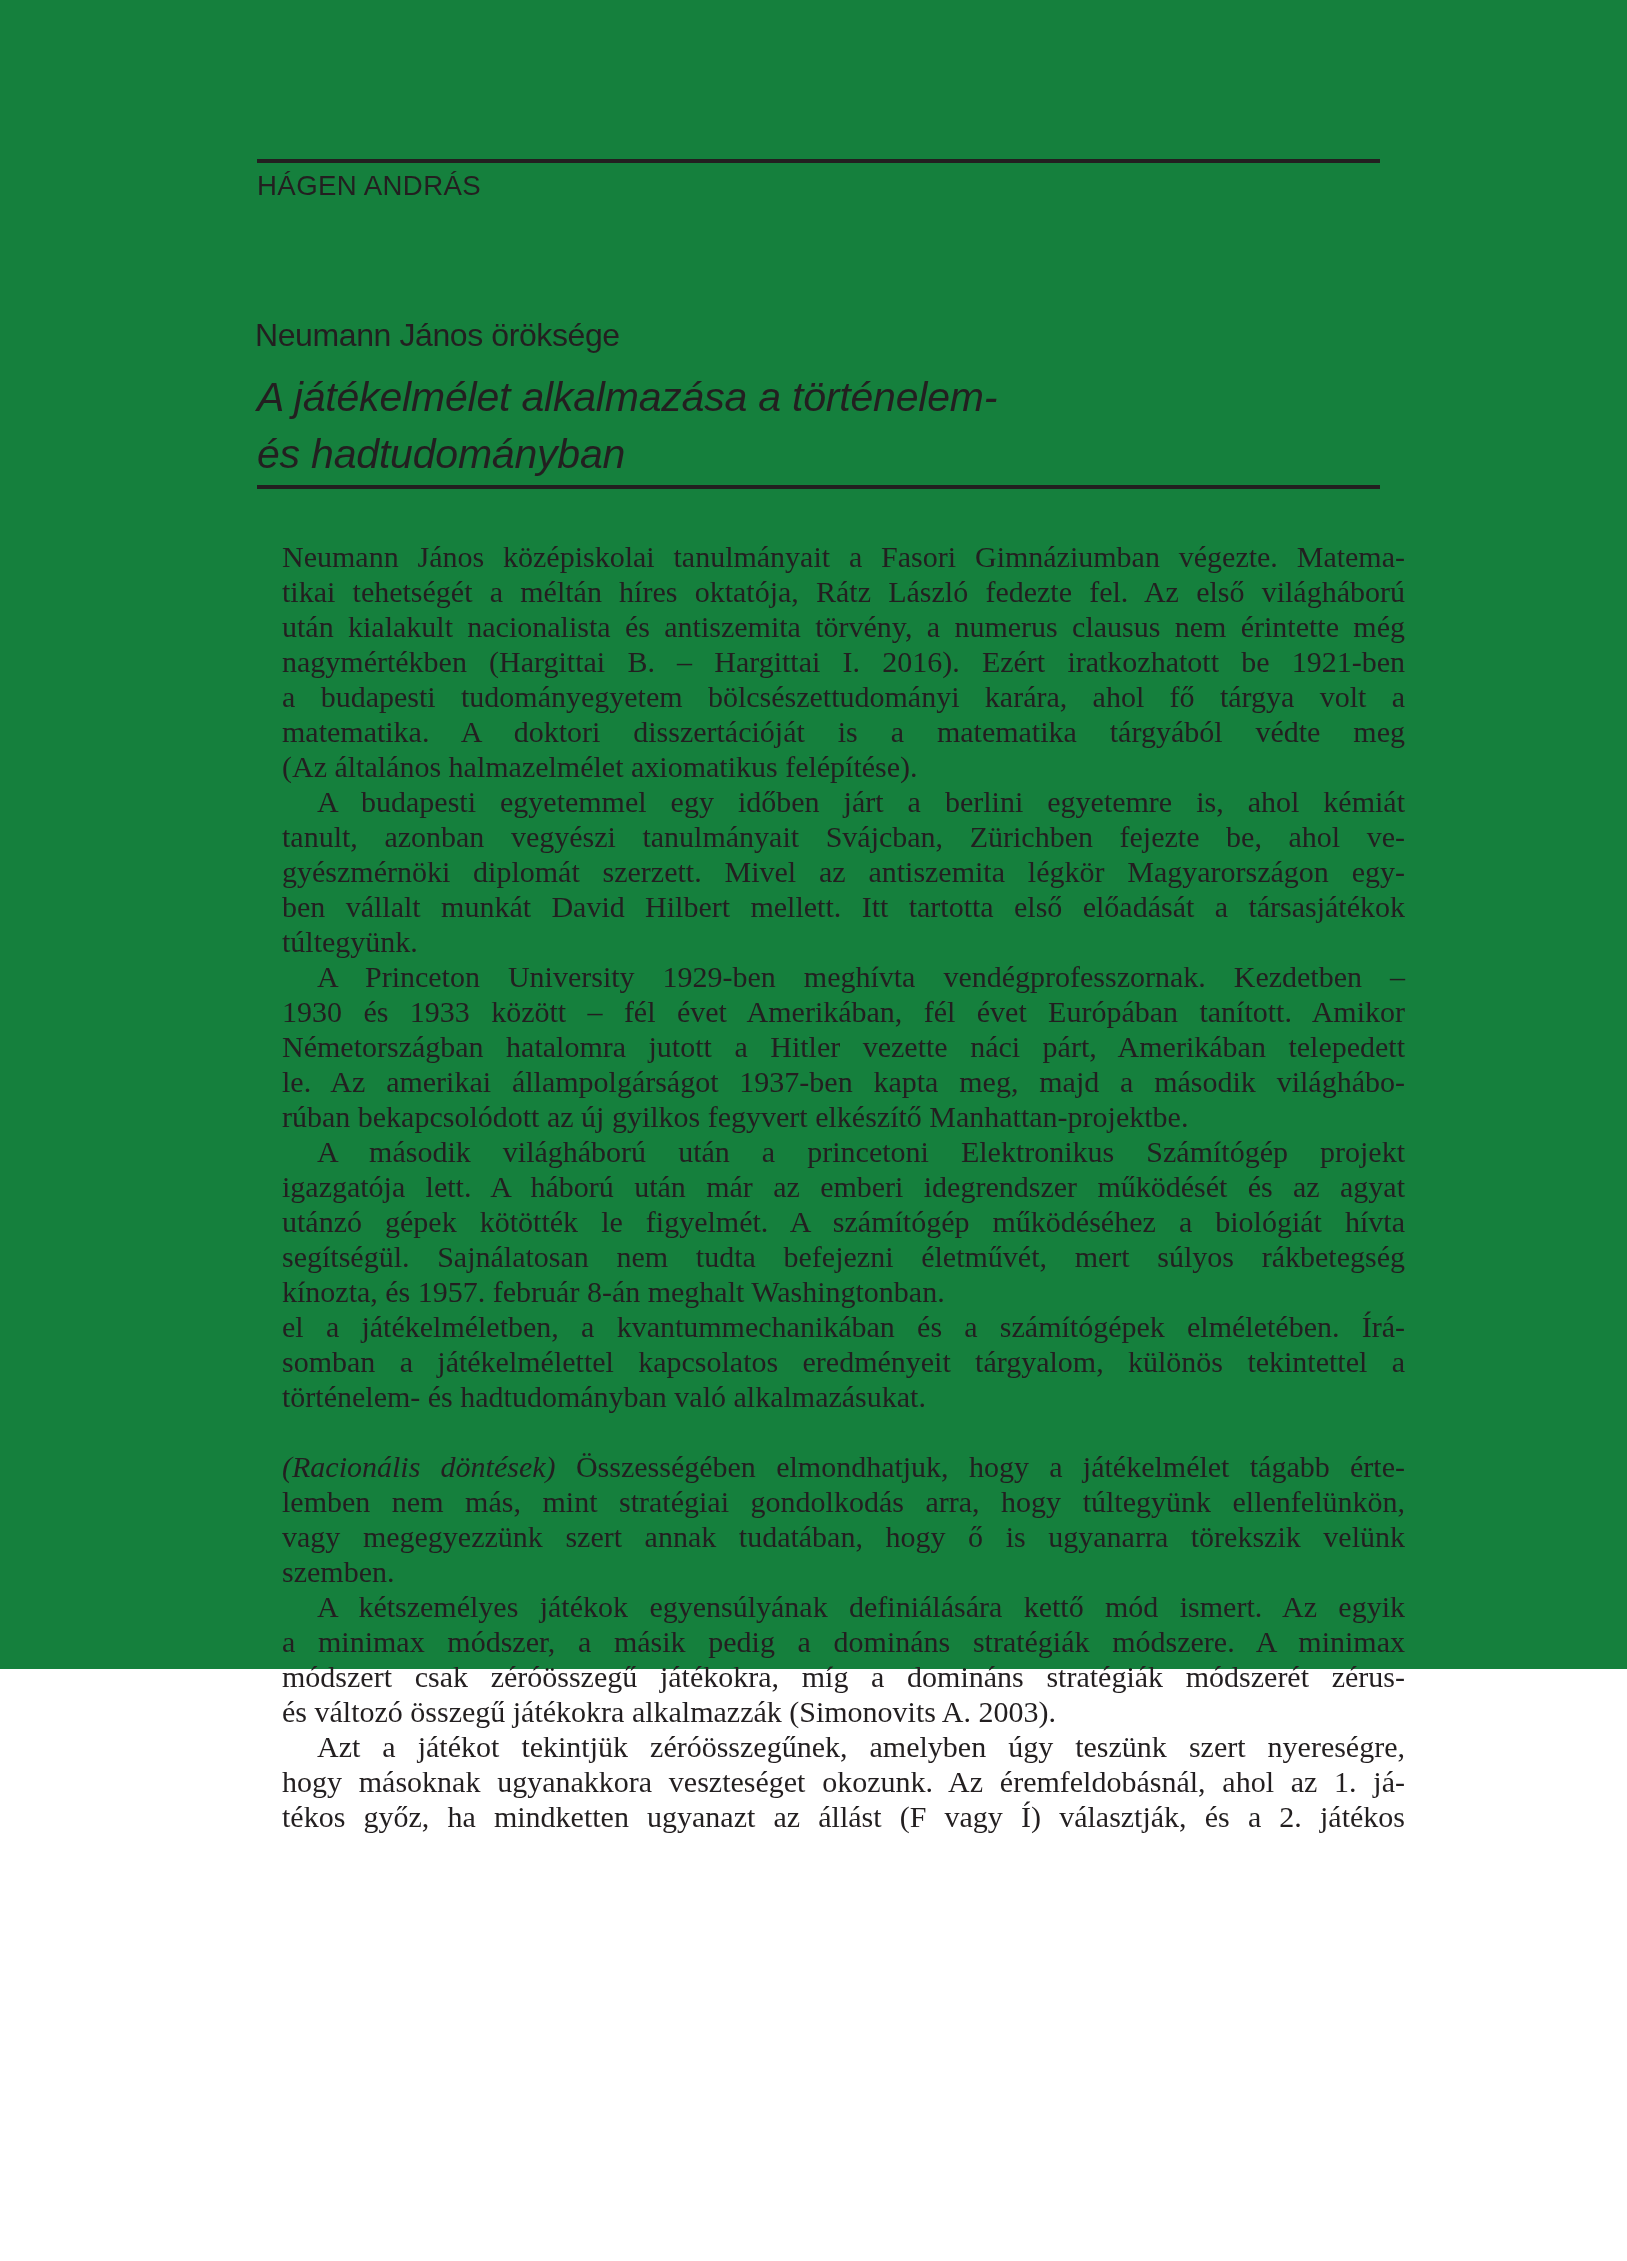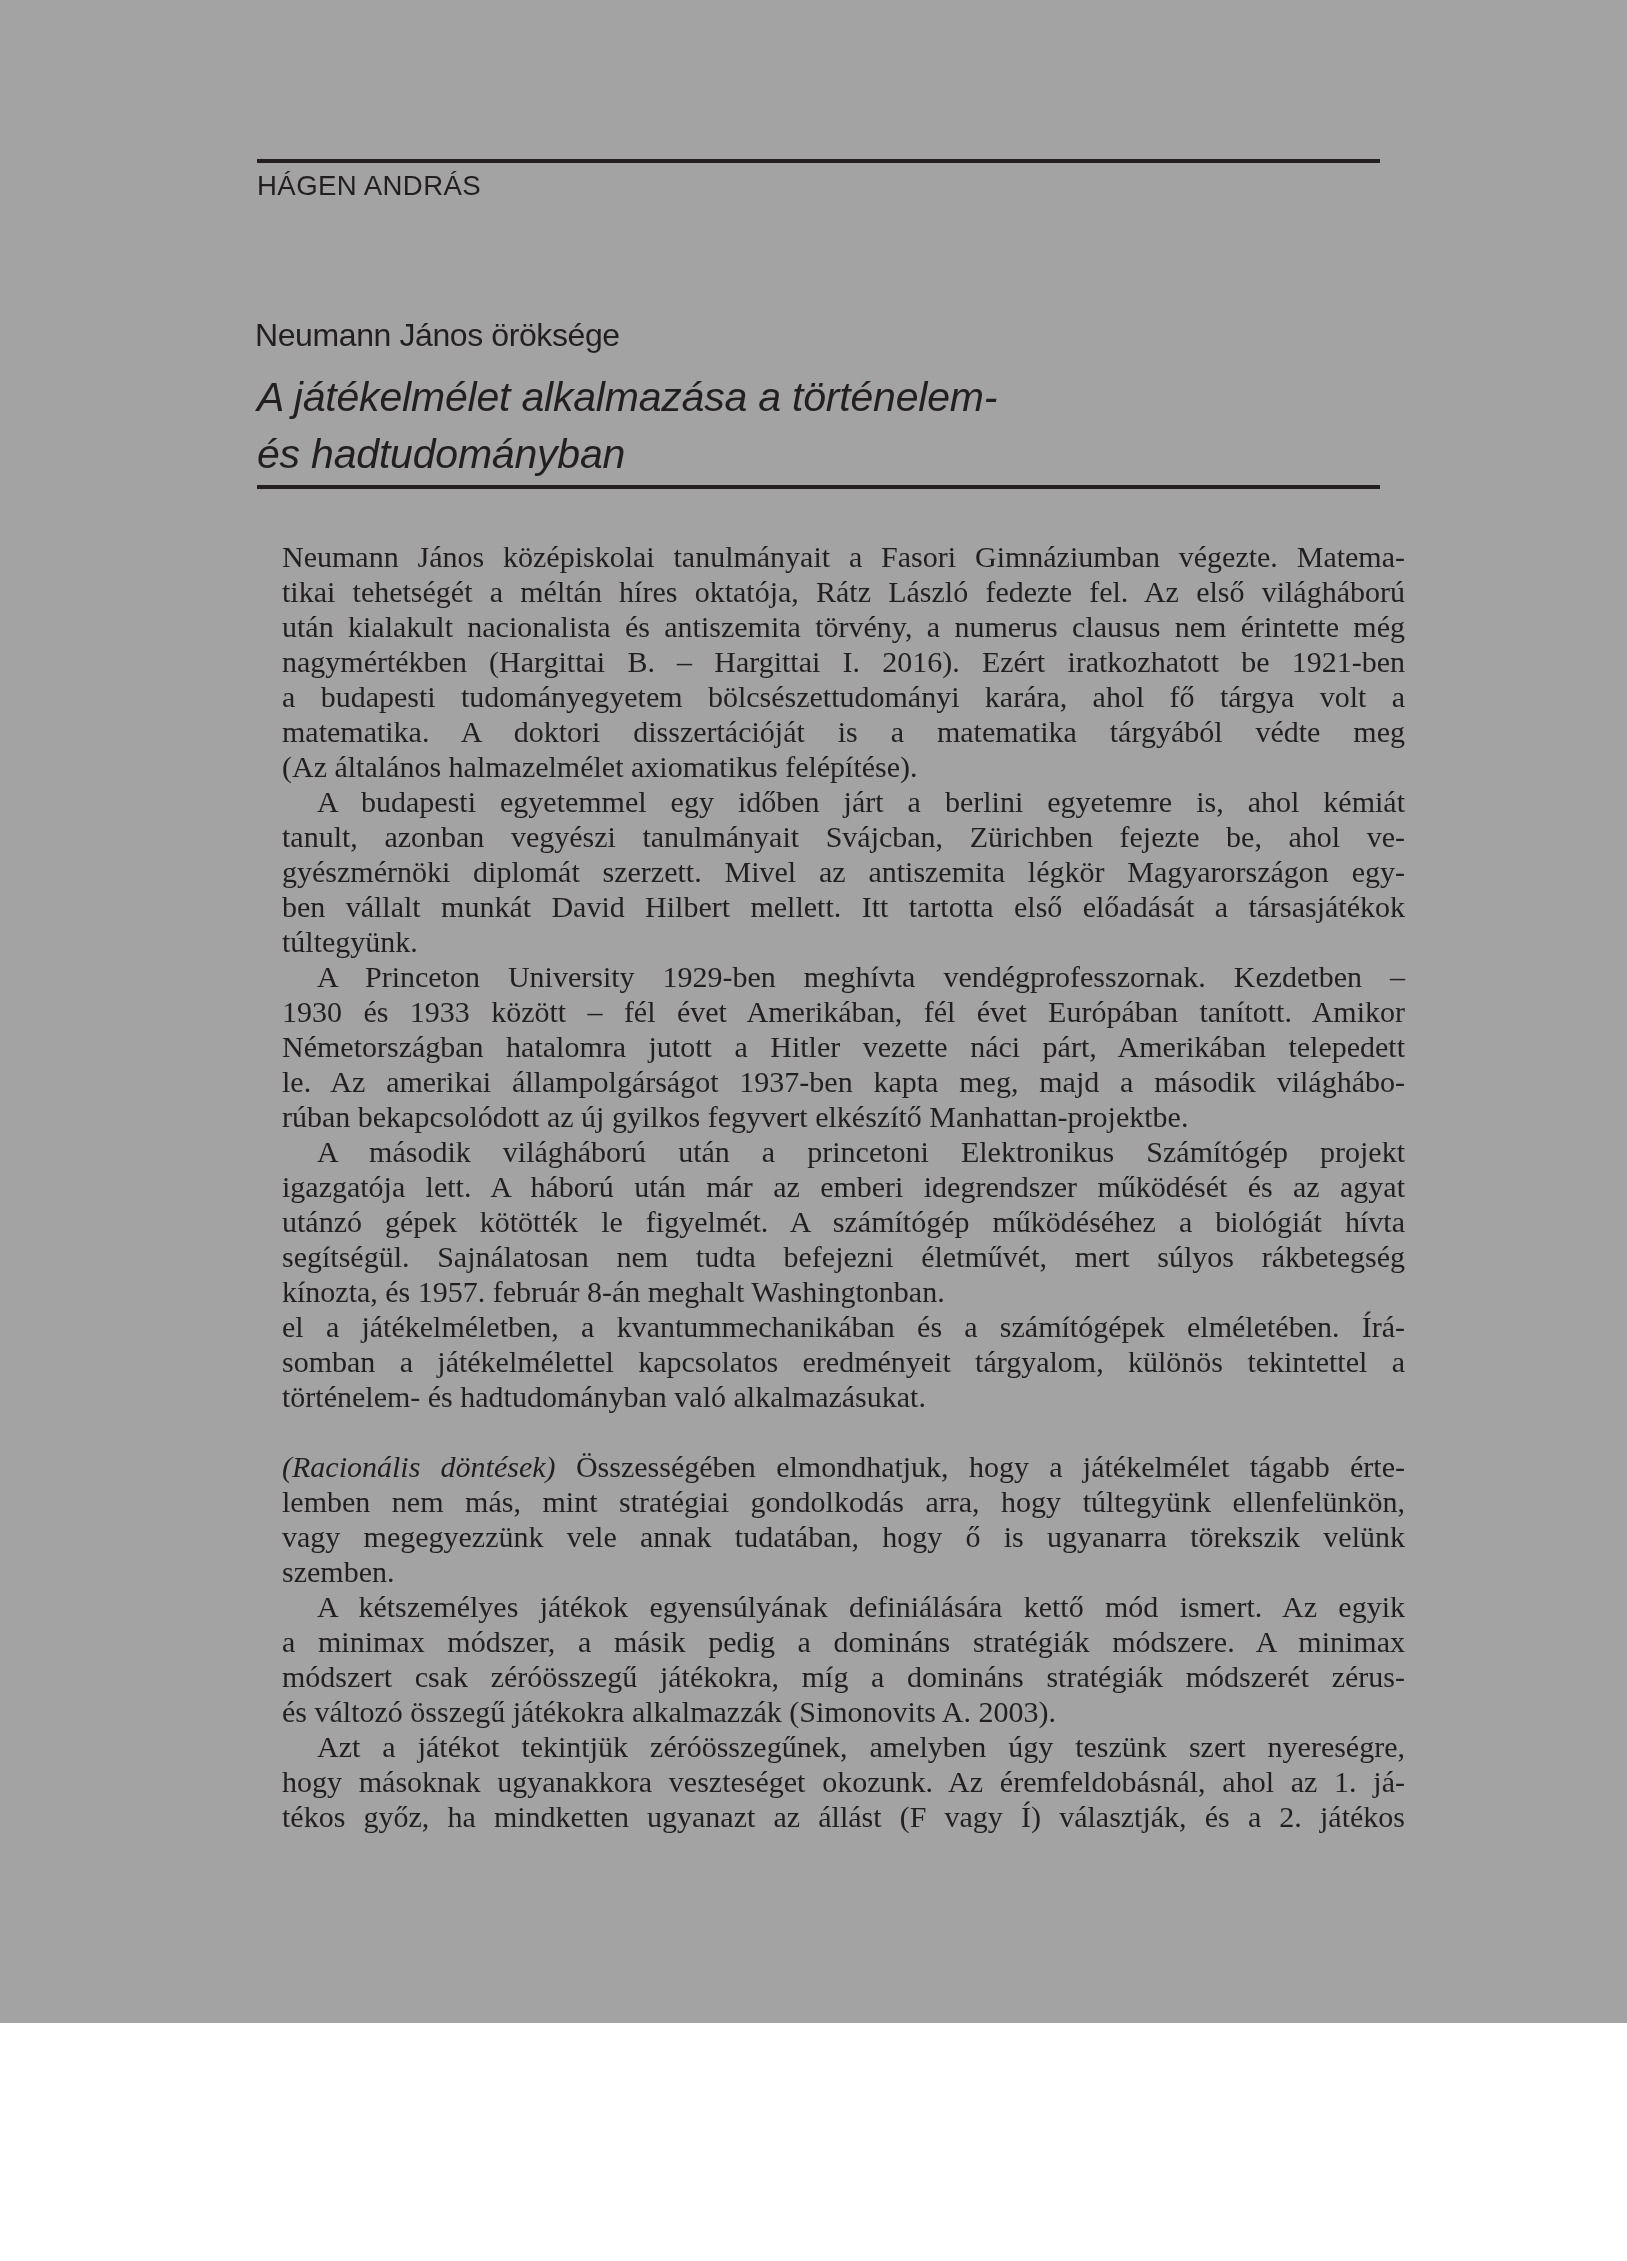--- a/index.html
+++ b/index.html
@@ -1,17 +1,17 @@
 <!DOCTYPE html>
 <html style="font-size:12.3px"><head>
 <meta charset="utf-8">
 <style>
   html, body { margin: 0; padding: 0; background: #ffffff; }
   body { width: 1628px; height: 2261px; position: relative; overflow: hidden; color: #231f20; }
-  .page { position: absolute; left: 0; top: 0; width: 1628px; height: 2023px; background: #a3a3a3; }
+  .page { position: absolute; left: 0; top: 0; width: 1628px; height: 1669px; background: #15803d; }
   .rule { position: absolute; left: 257px; width: 1123px; height: 3.8px; background: #231f20; }
   .rule.top { top: 159px; }
   .rule.bottom { top: 485px; }
   .author {
     position: absolute; left: 257px; top: 170px;
     font-family: "Liberation Sans", sans-serif; font-size: 27.6px; line-height: 32px;
     letter-spacing: 0.4px; white-space: nowrap;
   }
   .title {
     position: absolute; left: 255px; top: 305px;
@@ -89,21 +89,21 @@
       <span class="line" style="white-space: normal; word-spacing: 0px;">el a játékelméletben, a kvantummechanikában és a számítógépek elméletében. Írá-</span>
       <span class="line" style="white-space: normal; word-spacing: 0px;">somban a játékelmélettel kapcsolatos eredményeit tárgyalom, különös tekintettel a</span>
       <span class="line last" style="white-space: normal; word-spacing: 0px;">történelem- és hadtudományban való alkalmazásukat.</span>
     </p>
 
     <div class="gap"></div>
 
     <p class="para">
       <span class="line" style="white-space: normal; word-spacing: 0px;"><span class="lead-italic">(Racionális döntések)</span><span> Összességében elmondhatjuk, hogy a játékelmélet tágabb érte-</span></span>
       <span class="line" style="white-space: normal; word-spacing: 0px; font-family: Liberation Serif, serif;">lemben nem más, mint stratégiai gondolkodás arra, hogy túltegyünk ellenfelünkön,</span>
-      <span class="line" style="white-space: normal; word-spacing: 0px;">vagy megegyezzünk vele annak tudatában, hogy ő is ugyanarra törekszik velünk</span>
+      <span class="line" style="white-space: normal; word-spacing: 0px;">vagy megegyezzünk szert annak tudatában, hogy ő is ugyanarra törekszik velünk</span>
       <span class="line last" style="white-space: normal; word-spacing: 0px;">szemben.</span>
     </p>
     <p class="para">
       <span class="line indent" style="white-space: normal; word-spacing: 0px;">A kétszemélyes játékok egyensúlyának definiálására kettő mód ismert. Az egyik</span>
       <span class="line" style="white-space: normal; word-spacing: 0px;">a minimax módszer, a másik pedig a domináns stratégiák módszere. A minimax</span>
       <span class="line" style="white-space: normal; word-spacing: 0px;">módszert csak zéróösszegű játékokra, míg a domináns stratégiák módszerét zérus-</span>
       <span class="line last" style="white-space: normal; word-spacing: 0px;">és változó összegű játékokra alkalmazzák (Simonovits A. 2003).</span>
     </p>
     <p class="para">
       <span class="line indent" style="white-space: normal; word-spacing: 0px;">Azt a játékot tekintjük zéróösszegűnek, amelyben úgy teszünk szert nyereségre,</span>

